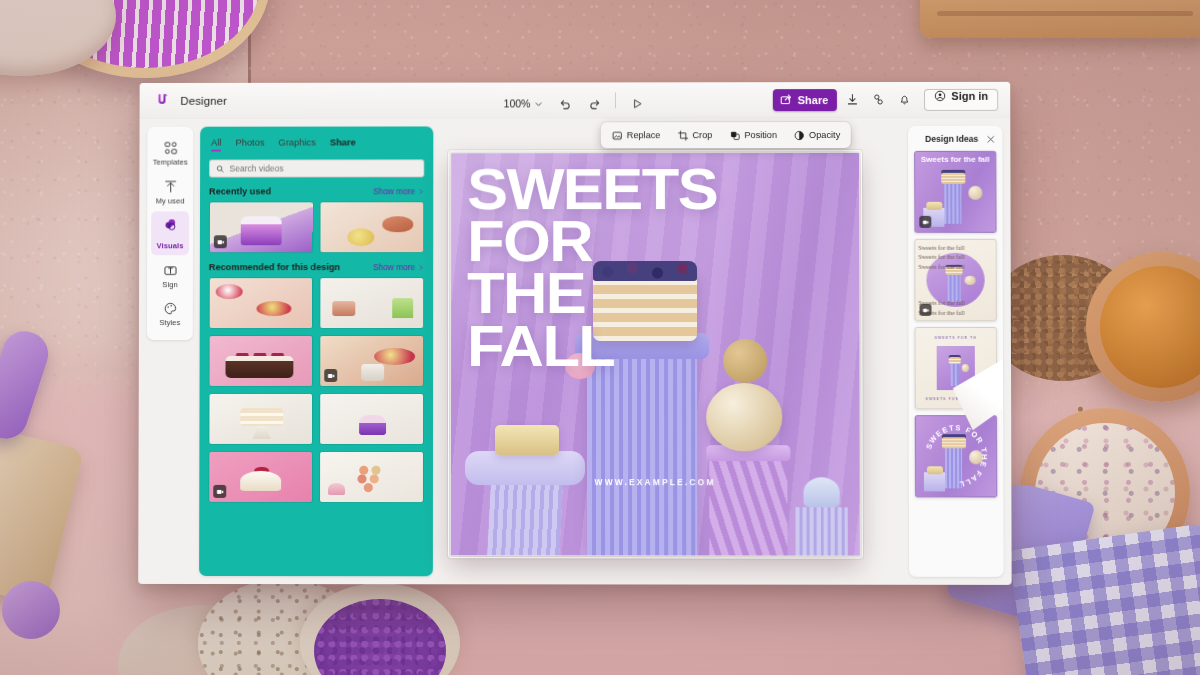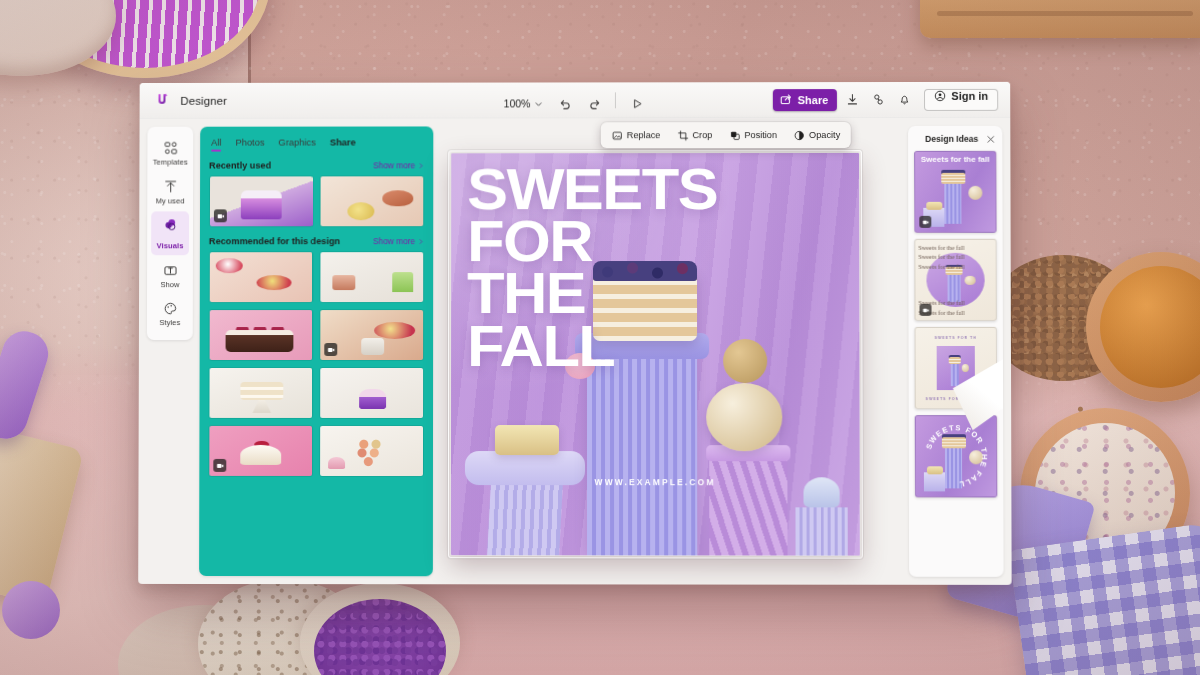--- a/index.html
+++ b/index.html
@@ -721,40 +721,47 @@
           <circle cx="7.4" cy="10.4" r="4.2" fill="#6d1fa3"></circle>
           <circle cx="11.6" cy="12.4" r="4.2" fill="none" stroke="#4a1278" stroke-width="1.3"></circle>
           </svg>
         <span class="rail-label">Visuals</span>
       </div>
       <div class="rail-item">
         <svg width="15" height="15" viewBox="0 0 20 20">
           <rect x="2.6" y="5" width="14.8" height="10" rx="1.6" fill="none" stroke="#3b3a39" stroke-width="1.3"></rect>
           <path d="M10 6.6v6.8M7.6 6.6h4.8" stroke="#3b3a39" stroke-width="1.3" stroke-linecap="round"></path>
           </svg>
-        <span class="rail-label">Show</span>
+        <span class="rail-label">Sign</span>
       </div>
       <div class="rail-item">
         <svg width="15" height="15" viewBox="0 0 20 20">
           <path d="M10 3a7 7 0 1 0 0 14c1.2 0 1.6-.8 1.2-1.6-.5-1 .2-2 1.3-2h1.1A3.4 3.4 0 0 0 17 10c0-3.9-3.1-7-7-7z" fill="none" stroke="#3b3a39" stroke-width="1.3"></path>
           <circle cx="7" cy="8" r="1" fill="#3b3a39"></circle>
             <circle cx="11" cy="6.4" r="1" fill="#3b3a39"></circle>
           </svg>
         <span class="rail-label">Styles</span>
       </div>
     </div>
 
     <div id="media-panel">
       <div class="mp-tabs">
         <div class="mp-tab active">All</div>
         <div class="mp-tab">Photos</div>
         <div class="mp-tab">Graphics</div>
         <div class="mp-tab bold">Share</div>
       </div>
 
+      <div class="mp-search">
+        <svg width="9" height="9" viewBox="0 0 16 16">
+          <circle cx="6.8" cy="6.8" r="4.4" fill="none" stroke="#3b3a39" stroke-width="1.4"></circle>
+          <path d="M10.2 10.2l3.4 3.4" stroke="#3b3a39" stroke-width="1.4" stroke-linecap="round"></path>
+          </svg>
+        <input type="text" placeholder="Search videos" style="">
+      </div>
 
       <div class="mp-sec-head">
         <div class="mp-sec-title">Recently used</div>
         <div class="mp-show-more">
           <span>Show more</span>
           <svg width="7" height="7" viewBox="0 0 16 16">
             <path d="M6 3l5 5-5 5" fill="none" stroke="#7c1fa8" stroke-width="1.6"></path>
             </svg>
         </div>
       </div>

